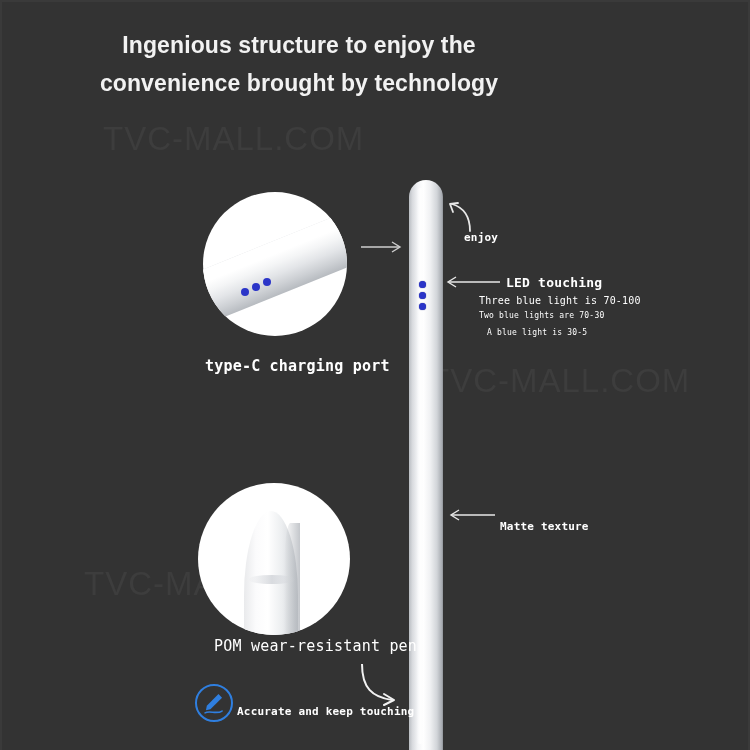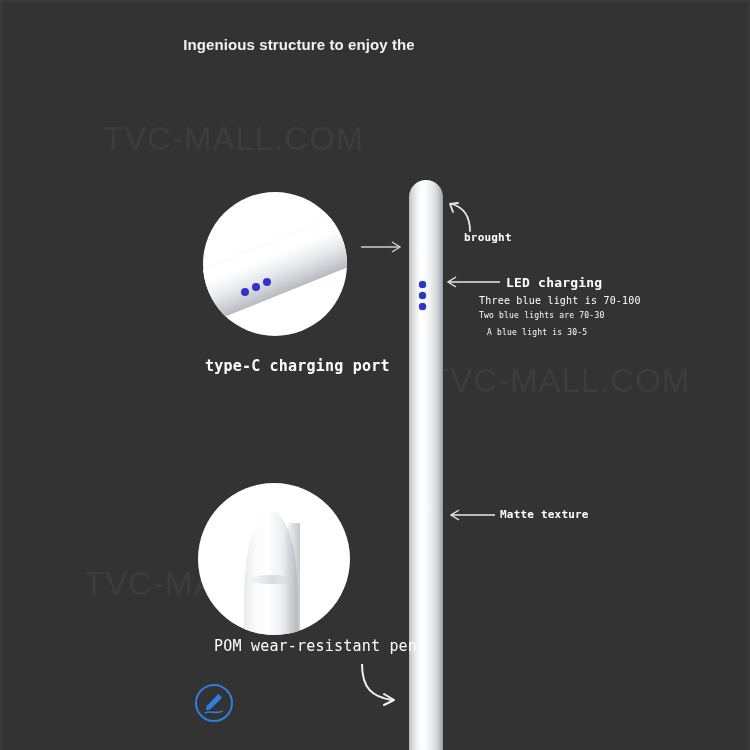--- a/index.html
+++ b/index.html
@@ -29,21 +29,21 @@
   }
 
   
   #title {
     position: absolute;
     left: 0;
     top: 26px;
     width: 598px;
     text-align: center;
     color: #f2f2f2;
-    font-size: 15px;
+    font-size: 23px;
     font-weight: bold;
     line-height: 38px;
     letter-spacing: 0.1px;
   }
   #title .tline { display: block; }
 
   
   .watermark {
     position: absolute;
     color: #3d3d3d;
@@ -193,21 +193,21 @@
     color: #ffffff;
     font-family: "DejaVu Sans Mono", monospace;
     white-space: nowrap;
     letter-spacing: 0.2px;
   }
   #label-button       { left: 464px; top: 231px; font-size: 11px; font-weight: bold; }
   #label-led          { left: 506px; top: 275px; font-size: 13px; font-weight: bold; }
   #label-led-line-1   { left: 479px; top: 295px; font-size: 10px; }
   #label-led-line-2   { left: 479px; top: 311px; font-size: 8px; }
   #label-led-line-3   { left: 487px; top: 328px; font-size: 8px; text-align: center; }
-  #label-matte        { left: 500px; top: 508px; font-size: 11px; font-weight: bold; }
+  #label-matte        { left: 500px; top: 520px; font-size: 11px; font-weight: bold; }
   #label-typec        { left: 205px; top: 357px; font-size: 15px; font-weight: bold; }
   #label-pom          { left: 214px; top: 637px; font-size: 15px; font-weight: normal; }
   #label-accurate     { left: 237px; top: 705px; font-size: 11px; font-weight: bold; }
 
   
   .svg-overlay {
     position: absolute;
     left: 0; top: 0;
     width: 750px; height: 750px;
     pointer-events: none;
@@ -230,20 +230,21 @@
 <body>
 
 <div id="stage">
 
   <div class="watermark" id="watermark-1">TVC-MALL.COM</div>
   <div class="watermark" id="watermark-2">TVC-MALL.COM</div>
   <div class="watermark" id="watermark-3">TVC-MALL.COM</div>
 
   <div id="title">
     <span class="tline">Ingenious structure to enjoy the</span>
+    <span class="tline">convenience brought by technology</span>
   </div>
 
   <div id="stylus-body"></div>
   <div id="stylus-highlight"></div>
   <div class="led-dot" id="led-dot-1"></div>
   <div class="led-dot" id="led-dot-2"></div>
   <div class="led-dot" id="led-dot-3"></div>
 
   <div class="detail-circle" id="detail-circle-top">
     <div id="barrel-seam"></div>
@@ -280,30 +281,31 @@
       <line x1="495" y1="515" x2="452" y2="515" stroke="#e8e8e8" stroke-width="1.4"></line>
       <polyline points="459,510 451,515 459,520" fill="none" stroke="#e8e8e8" stroke-width="1.4"></polyline>
     </g>
 
     <g>
       <path d="M 362 664 C 362 688, 372 697, 392 700" fill="none" stroke="#f2f2f2" stroke-width="2"></path>
       <polyline points="384,694 394,700 384,705" fill="none" stroke="#f2f2f2" stroke-width="2" stroke-linecap="round" stroke-linejoin="round"></polyline>
     </g>
   </svg>
 
-  <div class="mono-label" id="label-button">brought</div>
-  <div class="mono-label" id="label-led">LED charging</div>
+  <div class="mono-label" id="label-button">enjoy</div>
+  <div class="mono-label" id="label-led">LED touching</div>
   <div class="mono-label" id="label-led-line-1">Three blue light is 70-100</div>
   <div class="mono-label" id="label-led-line-2">Two blue lights are 70-30</div>
   <div class="mono-label" id="label-led-line-3">A blue light is 30-5</div>
   <div class="mono-label" id="label-matte">Matte texture</div>
   <div class="mono-label" id="label-typec">type-C charging port</div>
   <div class="mono-label" id="label-pom">POM wear-resistant pen</div>
 
   <div id="badge-accurate">
     <svg viewBox="0 0 38 38" width="34" height="34">
       <path d="M 24 9 L 28 13 L 15 26 L 10 27 L 11 22 Z" fill="#2f7fe0"></path>
       <path d="M 9 30 C 14 27, 22 32, 28 28" fill="none" stroke="#2f7fe0" stroke-width="1.8" stroke-linecap="round"></path>
     </svg>
   </div>
+  <div class="mono-label" id="label-accurate">Accurate and keep touching</div>
 
   <div id="frame-border"></div>
 </div>
 
 </body></html>

